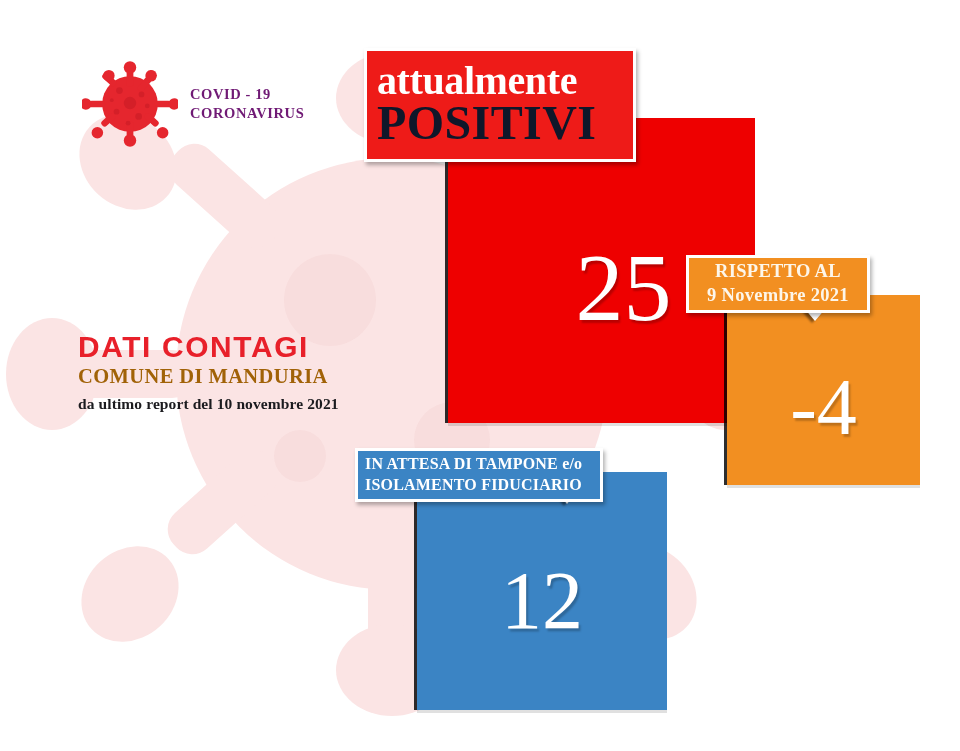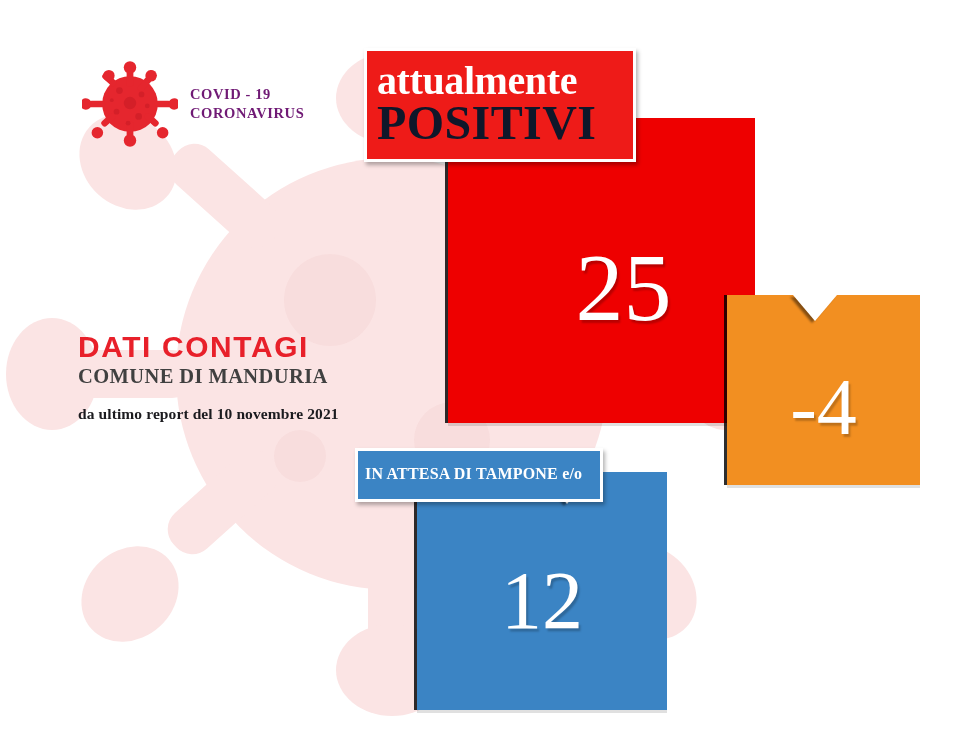--- a/index.html
+++ b/index.html
@@ -69,31 +69,31 @@
     color: #e8202a;
     line-height: 1.06;
     transform: scaleX(1.03);
     transform-origin: left center;
   }
   .h-sub {
     font-family: "Liberation Serif", serif;
     font-weight: bold;
     font-size: 20.5px;
     letter-spacing: 0.4px;
-    color: #404040;
+    color: #a16207;
     line-height: 1.18;
     margin-top: 1px;
   }
   .h-note {
     font-family: "Liberation Serif", serif;
     font-weight: bold;
     font-size: 15.5px;
     letter-spacing: 0.1px;
     color: #1b1b1f;
-    margin-top: 17px;
+    margin-top: 7px;
   }
 
   
   .card {
     position: absolute;
   }
   .card-body {
     position: absolute;
     left: 0; top: 0;
     width: 100%; height: 100%;
@@ -314,25 +314,32 @@
       <div class="plaque-line line1">attualmente</div>
       <div class="plaque-line line2">POSITIVI</div>
     </div>
   </div>
 
   <div class="card" id="card-variazione">
     <div class="card-body"></div>
     <div class="notch"></div>
     <div class="card-value">-4</div>
   </div>
+  <div class="plaque" id="plaque-variazione">
+    <div class="plaque-inner">
+      <div class="plaque-line line1">RISPETTO AL</div>
+      <div class="plaque-line line2">9 Novembre 2021</div>
+    </div>
+  </div>
 
   <div class="card" id="card-attesa">
     <div class="card-body"></div>
     <div class="notch"></div>
     <div class="card-value">12</div>
   </div>
   <div class="plaque" id="plaque-attesa">
     <div class="plaque-inner">
       <div class="plaque-line line1">IN ATTESA DI TAMPONE e/o</div>
+      <div class="plaque-line line2">ISOLAMENTO FIDUCIARIO</div>
     </div>
   </div>
 
 </div>
 
 </body></html>

